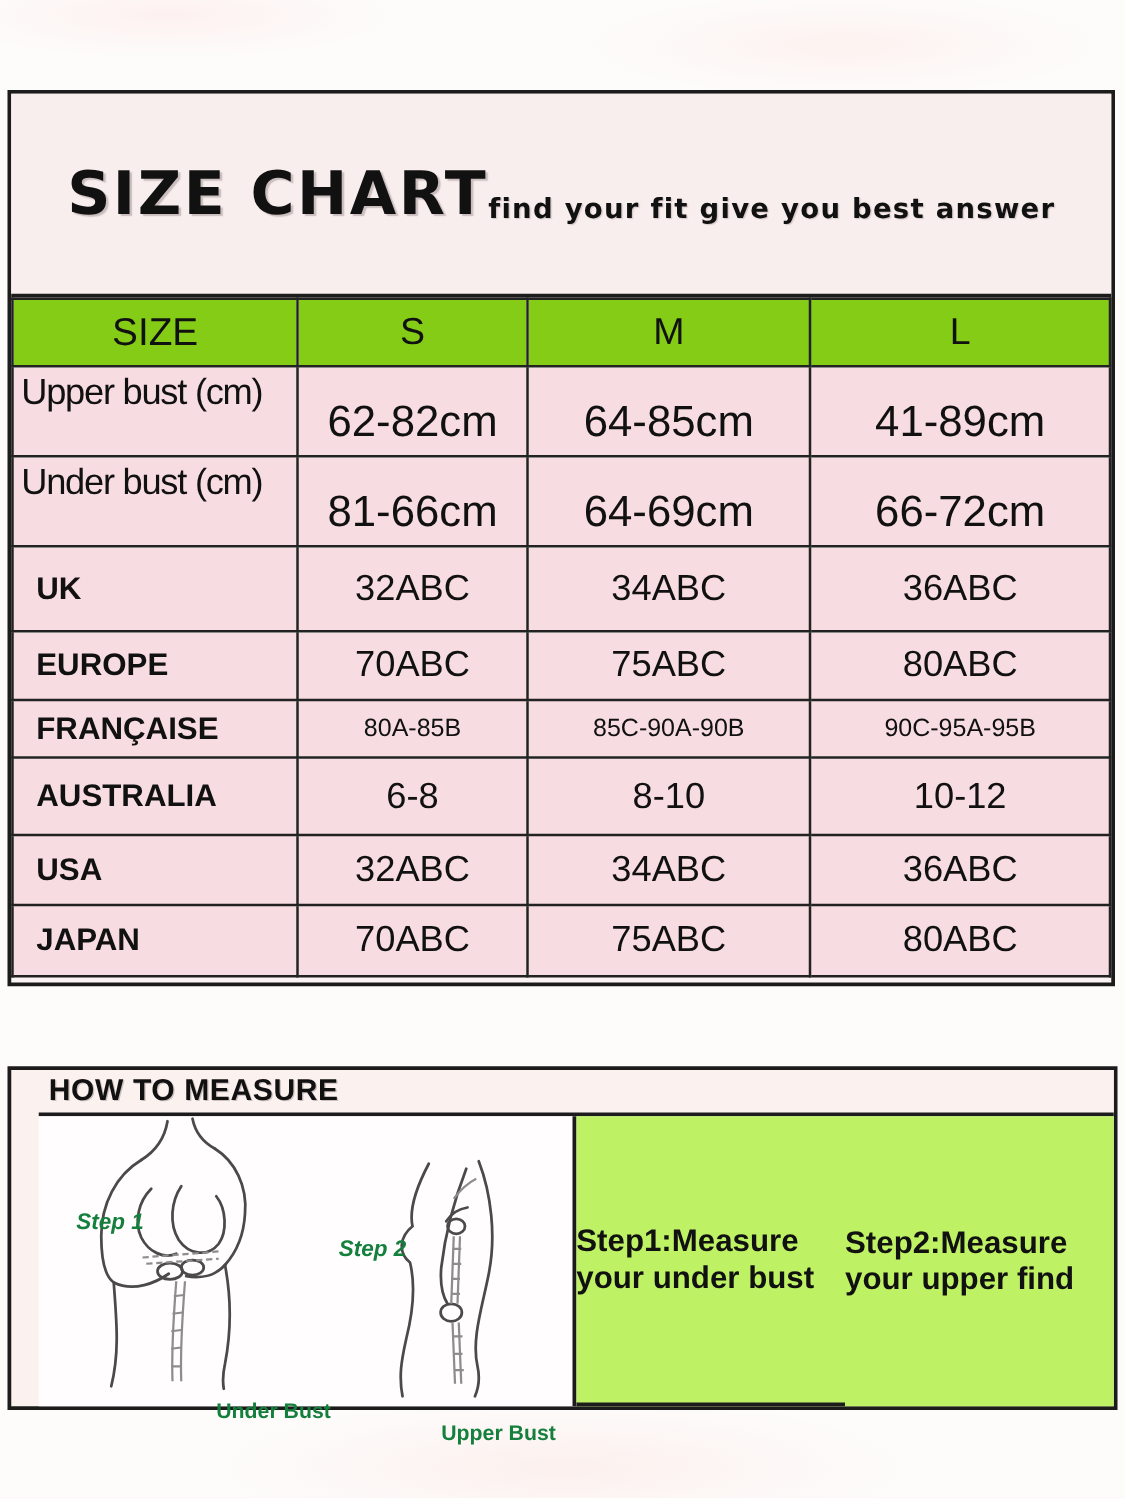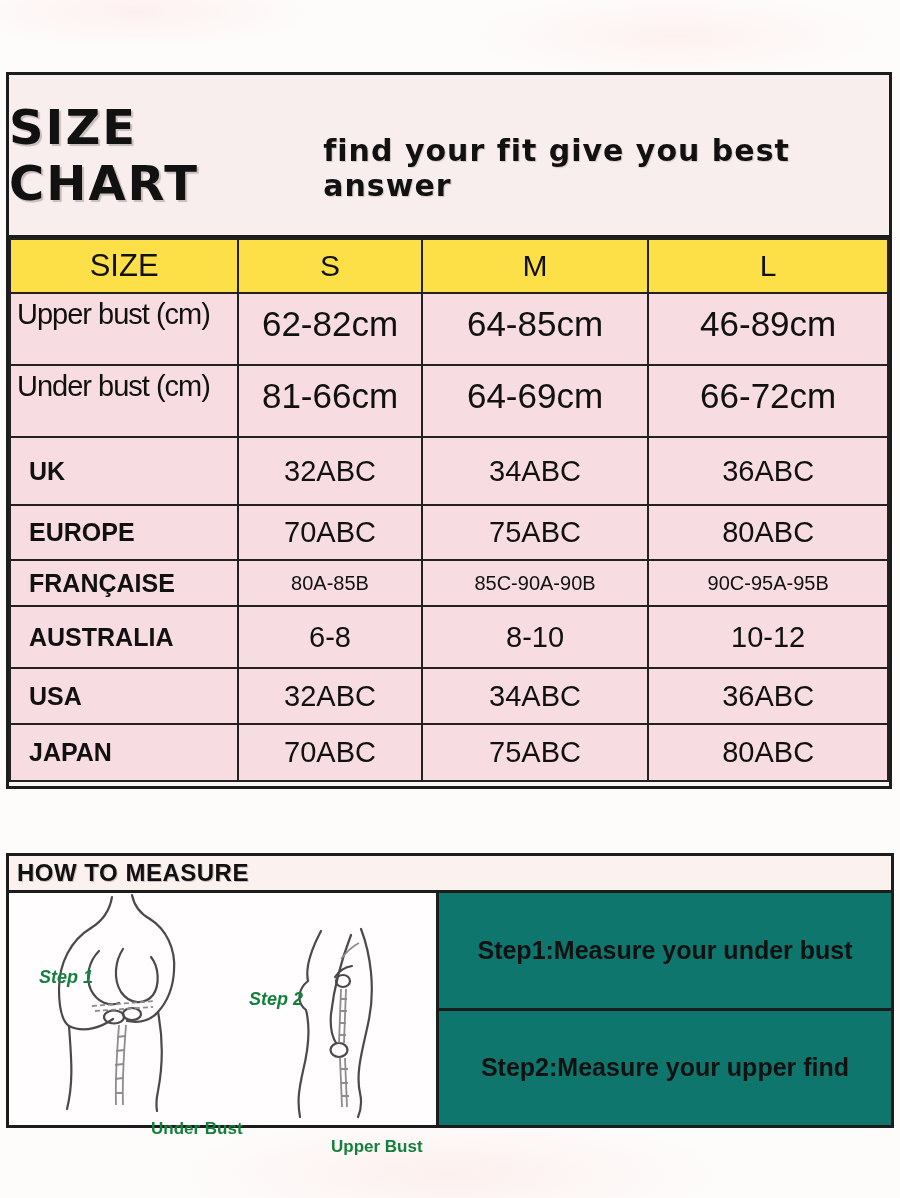--- a/index.html
+++ b/index.html
@@ -24,70 +24,70 @@
   .title-panel {
     height:163px; background:#f9eeee; border-bottom:3px solid #1c1c1c;
     display:flex; flex-direction:row; align-items:center; justify-content:center;
     font-family:"DejaVu Sans", sans-serif;
   }
   .title-panel h1 {
     font-size:48px; font-weight:bold; letter-spacing:2px;
     text-shadow:2px 2px 1px rgba(60,40,40,.25);
   }
   .title-panel h2 {
-    margin-top:25px; font-size:30px; font-weight:bold; letter-spacing:1px;
+    margin-top:25px; font-size:22px; font-weight:bold; letter-spacing:1px;
     text-shadow:1px 1px 1px rgba(60,40,40,.2);
   }
 
   table.size-table { width:100%; border-collapse:collapse; table-layout:fixed; }
   table.size-table td {
     border:2px solid #222; overflow:hidden; white-space:nowrap;
   }
   col.c1{width:26.0%;} col.c2{width:20.9%;} col.c3{width:25.8%;} col.c4{width:27.3%;}
 
   tr.hdr { height:54px; }
-  tr.hdr td { background:#fde047; text-align:center; font-size:30px; }
+  tr.hdr td { background:#84cc16; text-align:center; font-size:30px; }
   tr.hdr td.szcell { font-size:31px; }
 
   tr.bust { height:72px; }
   tr.bust td { background:#f7dce1; vertical-align:bottom; }
   tr.bust td.lbl {
     vertical-align:top; font-size:29px; padding:4px 0 0 6px; letter-spacing:-1px;
   }
-  tr.bust td.val { text-align:center; font-size:35px; padding-bottom:20px; }
+  tr.bust td.val { text-align:center; font-size:35px; padding-bottom:6px; }
 
   tr.std td { background:#f7dce1; }
   tr.std td.lbl { font-weight:bold; font-size:25px; padding-left:18px; }
   tr.std td.val { text-align:center; font-size:29px; }
   tr.r-uk{height:68px;} tr.r-eu{height:55px;} tr.r-fr{height:46px;}
   tr.r-au{height:62px;} tr.r-us{height:56px;} tr.r-jp{height:57px;}
   tr.r-fr td.val { font-size:20px; }
 
   
   .measure-box {
     position:absolute; left:6px; top:853px; width:888px;
-    border:3px solid #1c1c1c; background:#fbf1ee;
+    border:3px solid #1c1c1c; background:#fbf1ee;padding-left:22px;
   }
   .measure-header {
     height:37px; background:#fbf1ee; border-bottom:3px solid #1c1c1c;
     display:flex; align-items:center; padding-left:8px;
     font-weight:bold; font-size:24px; letter-spacing:0.5px;
     text-shadow:1px 1px 0 rgba(60,40,40,.25);
   }
   .measure-content { display:flex; height:232px; }
   .diagram-panel {
     width:430px; background:#fffdfd; border-right:3px solid #1c1c1c;
     position:relative; flex:none;
   }
   .diagram-panel svg { position:absolute; left:0; top:0; }
   .diag-label {
     position:absolute; color:#15803d; font-weight:bold; font-size:17px;margin-top:44px;
   }
   .diag-label.step { font-style:italic; font-size:18px; }
-  .steps-panel { flex:1; background:#0f766e; display:flex; flex-direction:column; }
+  .steps-panel { flex:1; background:#bef264; display:flex; flex-direction:row; }
   .step-row {
     flex:1; display:flex; align-items:center; justify-content:center;
     font-weight:bold; font-size:25px;
   }
   .step-row.first { border-bottom:3px solid #1c1c1c; }
 </style>
 </head>
 <body>
 
 <div class="size-chart-box">
@@ -107,21 +107,21 @@
         <tr class="hdr">
       <td class="szcell">SIZE</td>
       <td>S</td>
       <td>M</td>
       <td>L</td>
     </tr>
     <tr class="bust">
       <td class="lbl">Upper bust (cm)</td>
       <td class="val">62-82cm</td>
       <td class="val">64-85cm</td>
-      <td class="val">46-89cm</td>
+      <td class="val">41-89cm</td>
     </tr>
     <tr class="bust">
       <td class="lbl">Under bust (cm)</td>
       <td class="val">81-66cm</td>
       <td class="val">64-69cm</td>
       <td class="val">66-72cm</td>
     </tr>
     <tr class="std r-uk">
       <td class="lbl">UK</td>
       <td class="val">32ABC</td>

